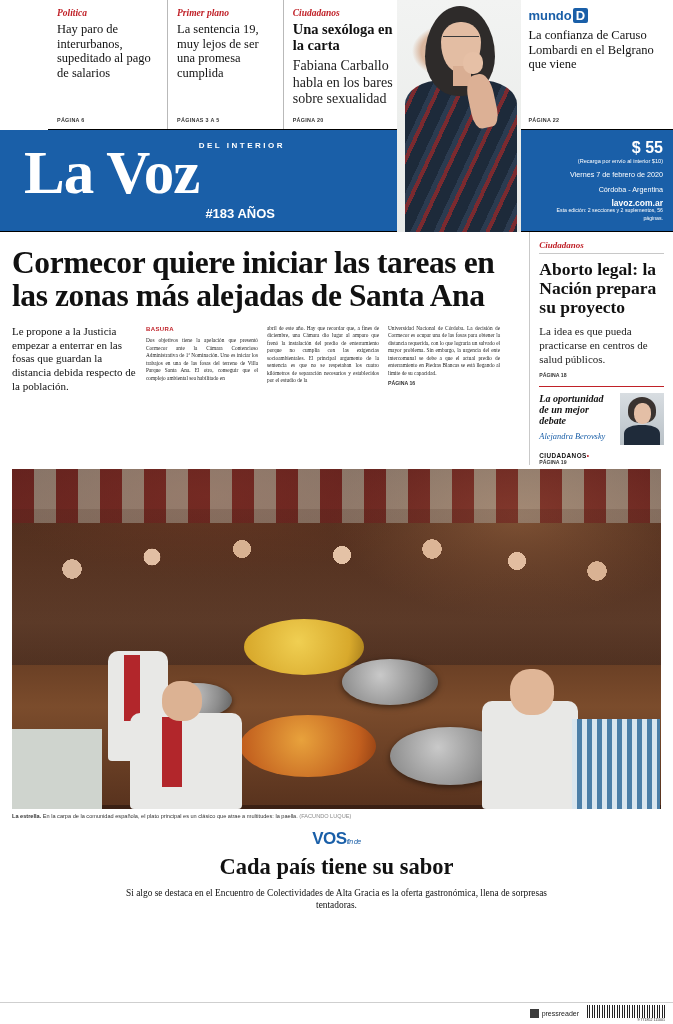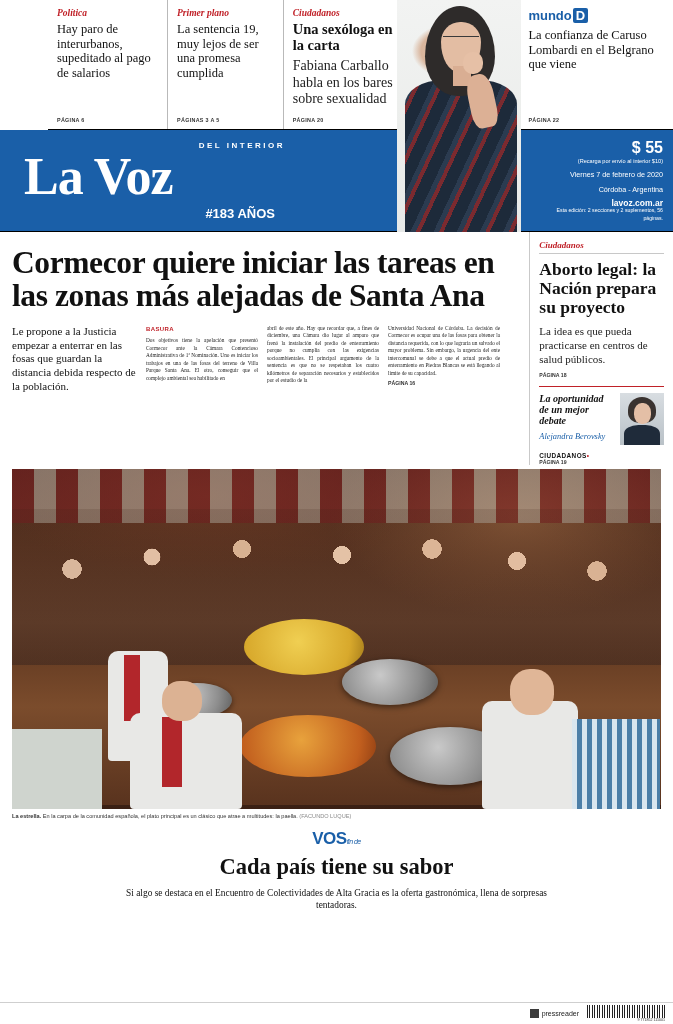--- a/index.html
+++ b/index.html
@@ -164,24 +164,24 @@
     font-size: 8px;
     letter-spacing: 2.5px;
     font-weight: bold;
     position: absolute;
     right: 112px; top: 11px;
     color: #fff;
   }
   .logo {
     font-family: "Liberation Serif", serif;
     font-weight: bold;
-    font-size: 52px;
+    font-size: 61px;
     line-height: 0.95;
     letter-spacing: -1px;
-    margin-top: 8px;
+    margin-top: 0;
   }
   .logo-years {
     font-family: "Liberation Sans", sans-serif;
     font-weight: bold;
     font-size: 13px;
     position: absolute;
     right: 122px; bottom: 10px;
     color: #fff;
   }
   .mast-right {

